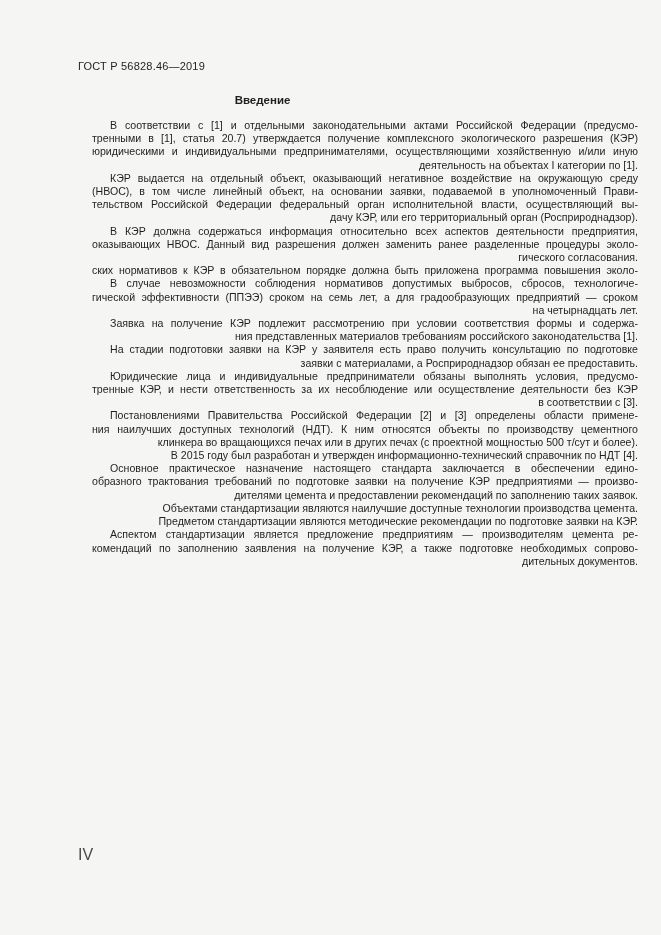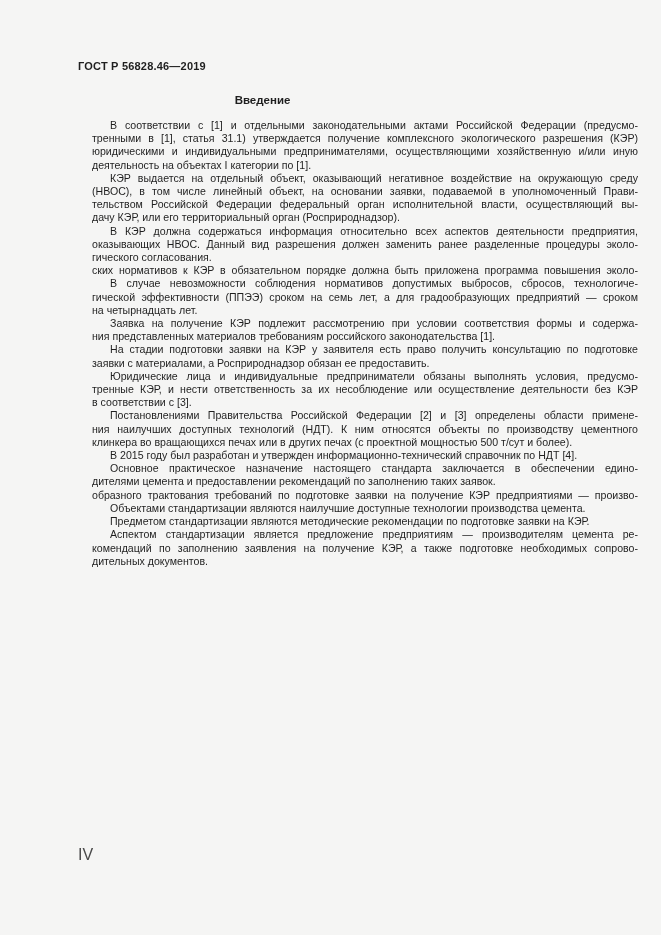--- a/index.html
+++ b/index.html
@@ -4,32 +4,32 @@
 <style>
   * { margin: 0; padding: 0; box-sizing: border-box; }
   html, body {
     width: 661px; height: 935px;
     font-family: "Liberation Sans", "DejaVu Sans", sans-serif;
   }
   body { background: #f5f5f4; position: relative; overflow: hidden; }
 
   .page-header {
     position: absolute; left: 78px; top: 60px;
-    font-size: 11px; font-weight: bold; color: #1f1f1f;
+    font-size: 11px; font-weight: normal; color: #1f1f1f;
     letter-spacing: 0.2px;
   }
   .doc-title {
     position: absolute; top: 94px; left: 0; width: 525px;
     text-align: center; font-size: 11.5px; font-weight: bold; color: #1f1f1f;
   }
   .body-text {
     position: absolute; left: 78px; top: 119px; width: 546px;
     font-size: 10.6px; line-height: 13.2px; color: #1f1f1f; margin-left: 14px;
   }
-  .para .line { white-space: nowrap; text-align: left; }
+  .para .line { white-space: nowrap; text-align: right; }
   .para .line.just {
     white-space: normal;
     text-align: justify;
     text-align-last: justify;
   }
   .para .line.first { padding-left: 18px; }
   .page-number {
     position: absolute; left: 78px; top: 846px;
     font-size: 16px; color: #4a4a4a;
   }
@@ -37,21 +37,21 @@
 </head>
 <body>
 
 <div class="page-header">ГОСТ Р 56828.46—2019</div>
 
 <div class="doc-title">Введение</div>
 
 <div class="body-text">
     <div class="para">
       <div class="line first just">В соответствии с [1] и отдельными законодательными актами Российской Федерации (предусмо-</div>
-      <div class="line just">тренными в [1], статья 31.1) утверждается получение комплексного экологического разрешения (КЭР)</div>
+      <div class="line just">тренными в [1], статья 20.7) утверждается получение комплексного экологического разрешения (КЭР)</div>
       <div class="line just">юридическими и индивидуальными предпринимателями, осуществляющими хозяйственную и/или иную</div>
       <div class="line">деятельность на объектах I категории по [1].</div>
     </div>
     <div class="para">
       <div class="line first just">КЭР выдается на отдельный объект, оказывающий негативное воздействие на окружающую среду</div>
       <div class="line just">(НВОС), в том числе линейный объект, на основании заявки, подаваемой в уполномоченный Прави-</div>
       <div class="line just">тельством Российской Федерации федеральный орган исполнительной власти, осуществляющий вы-</div>
       <div class="line">дачу КЭР, или его территориальный орган (Росприроднадзор).</div>
     </div>
     <div class="para">
@@ -81,22 +81,22 @@
     <div class="para">
       <div class="line first just">Постановлениями Правительства Российской Федерации [2] и [3] определены области примене-</div>
       <div class="line just">ния наилучших доступных технологий (НДТ). К ним относятся объекты по производству цементного</div>
       <div class="line">клинкера во вращающихся печах или в других печах (с проектной мощностью 500 т/сут и более).</div>
     </div>
     <div class="para">
       <div class="line first">В 2015 году был разработан и утвержден информационно-технический справочник по НДТ [4].</div>
     </div>
     <div class="para">
       <div class="line first just">Основное практическое назначение настоящего стандарта заключается в обеспечении едино-</div>
+      <div class="line just">образного трактования требований по подготовке заявки на получение КЭР предприятиями — произво-</div>
       <div class="line">дителями цемента и предоставлении рекомендаций по заполнению таких заявок.</div>
-      <div class="line just">образного трактования требований по подготовке заявки на получение КЭР предприятиями — произво-</div>
     </div>
     <div class="para">
       <div class="line first">Объектами стандартизации являются наилучшие доступные технологии производства цемента.</div>
     </div>
     <div class="para">
       <div class="line first">Предметом стандартизации являются методические рекомендации по подготовке заявки на КЭР.</div>
     </div>
     <div class="para">
       <div class="line first just">Аспектом стандартизации является предложение предприятиям — производителям цемента ре-</div>
       <div class="line just">комендаций по заполнению заявления на получение КЭР, а также подготовке необходимых сопрово-</div>

